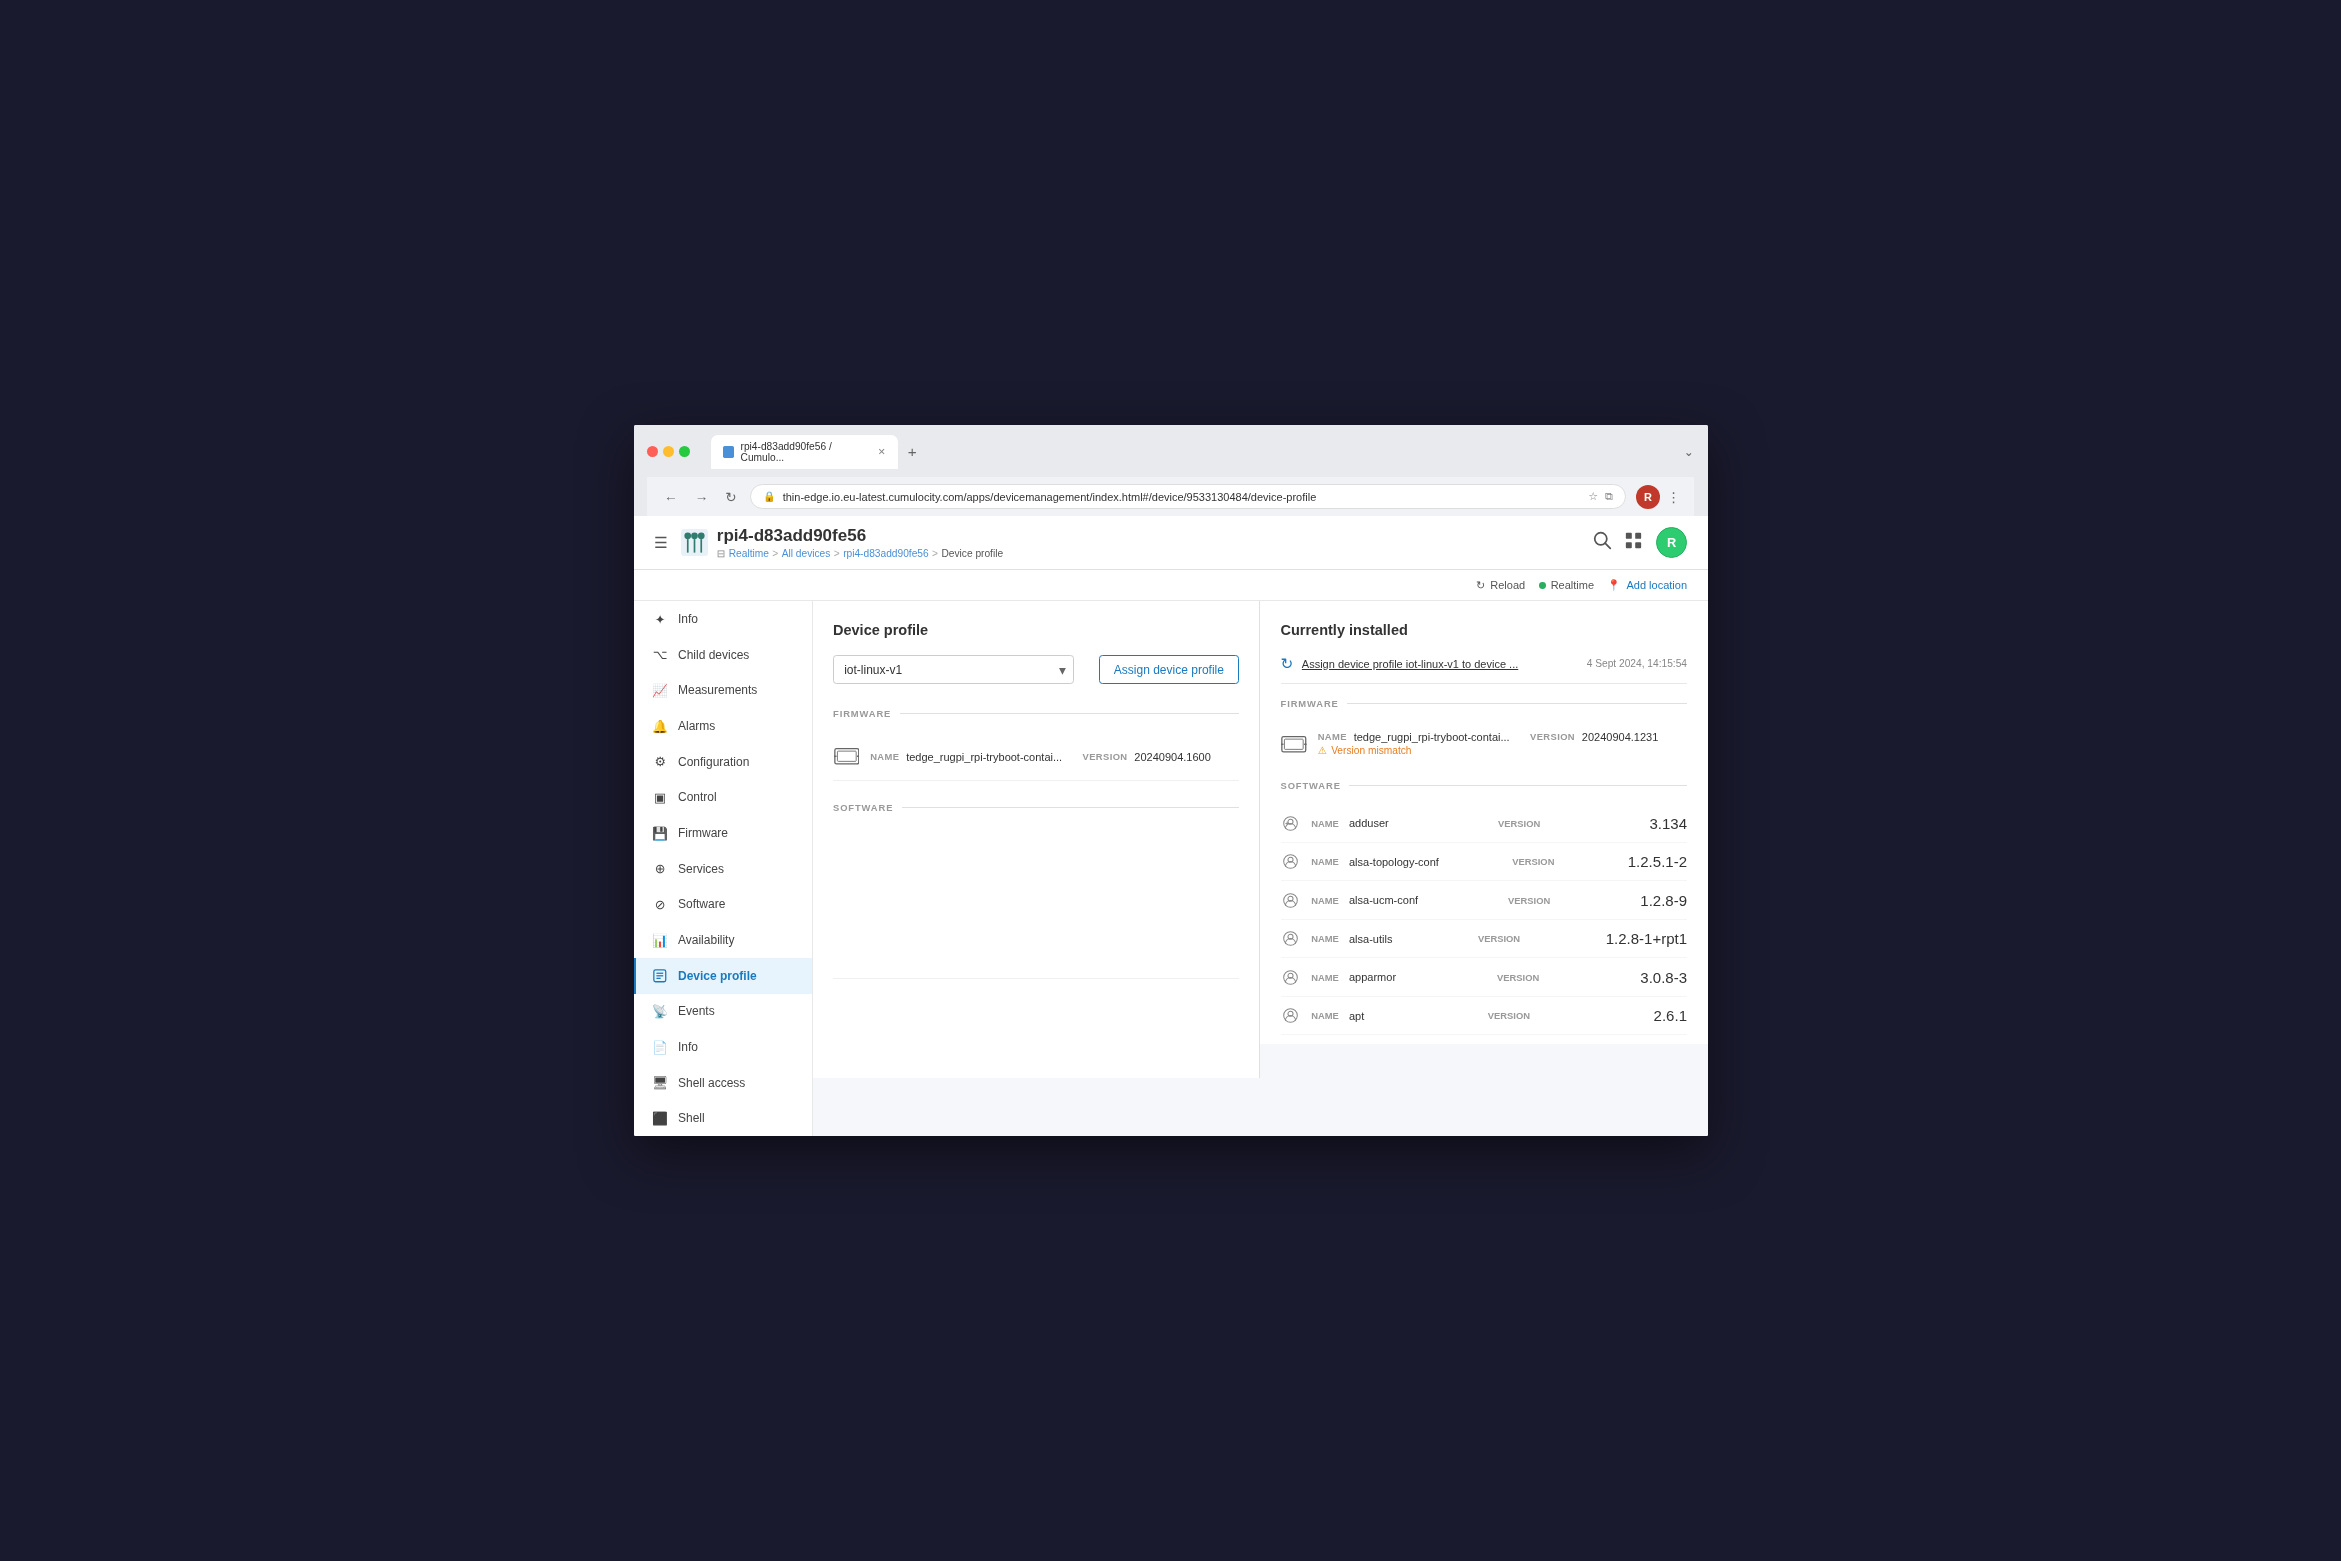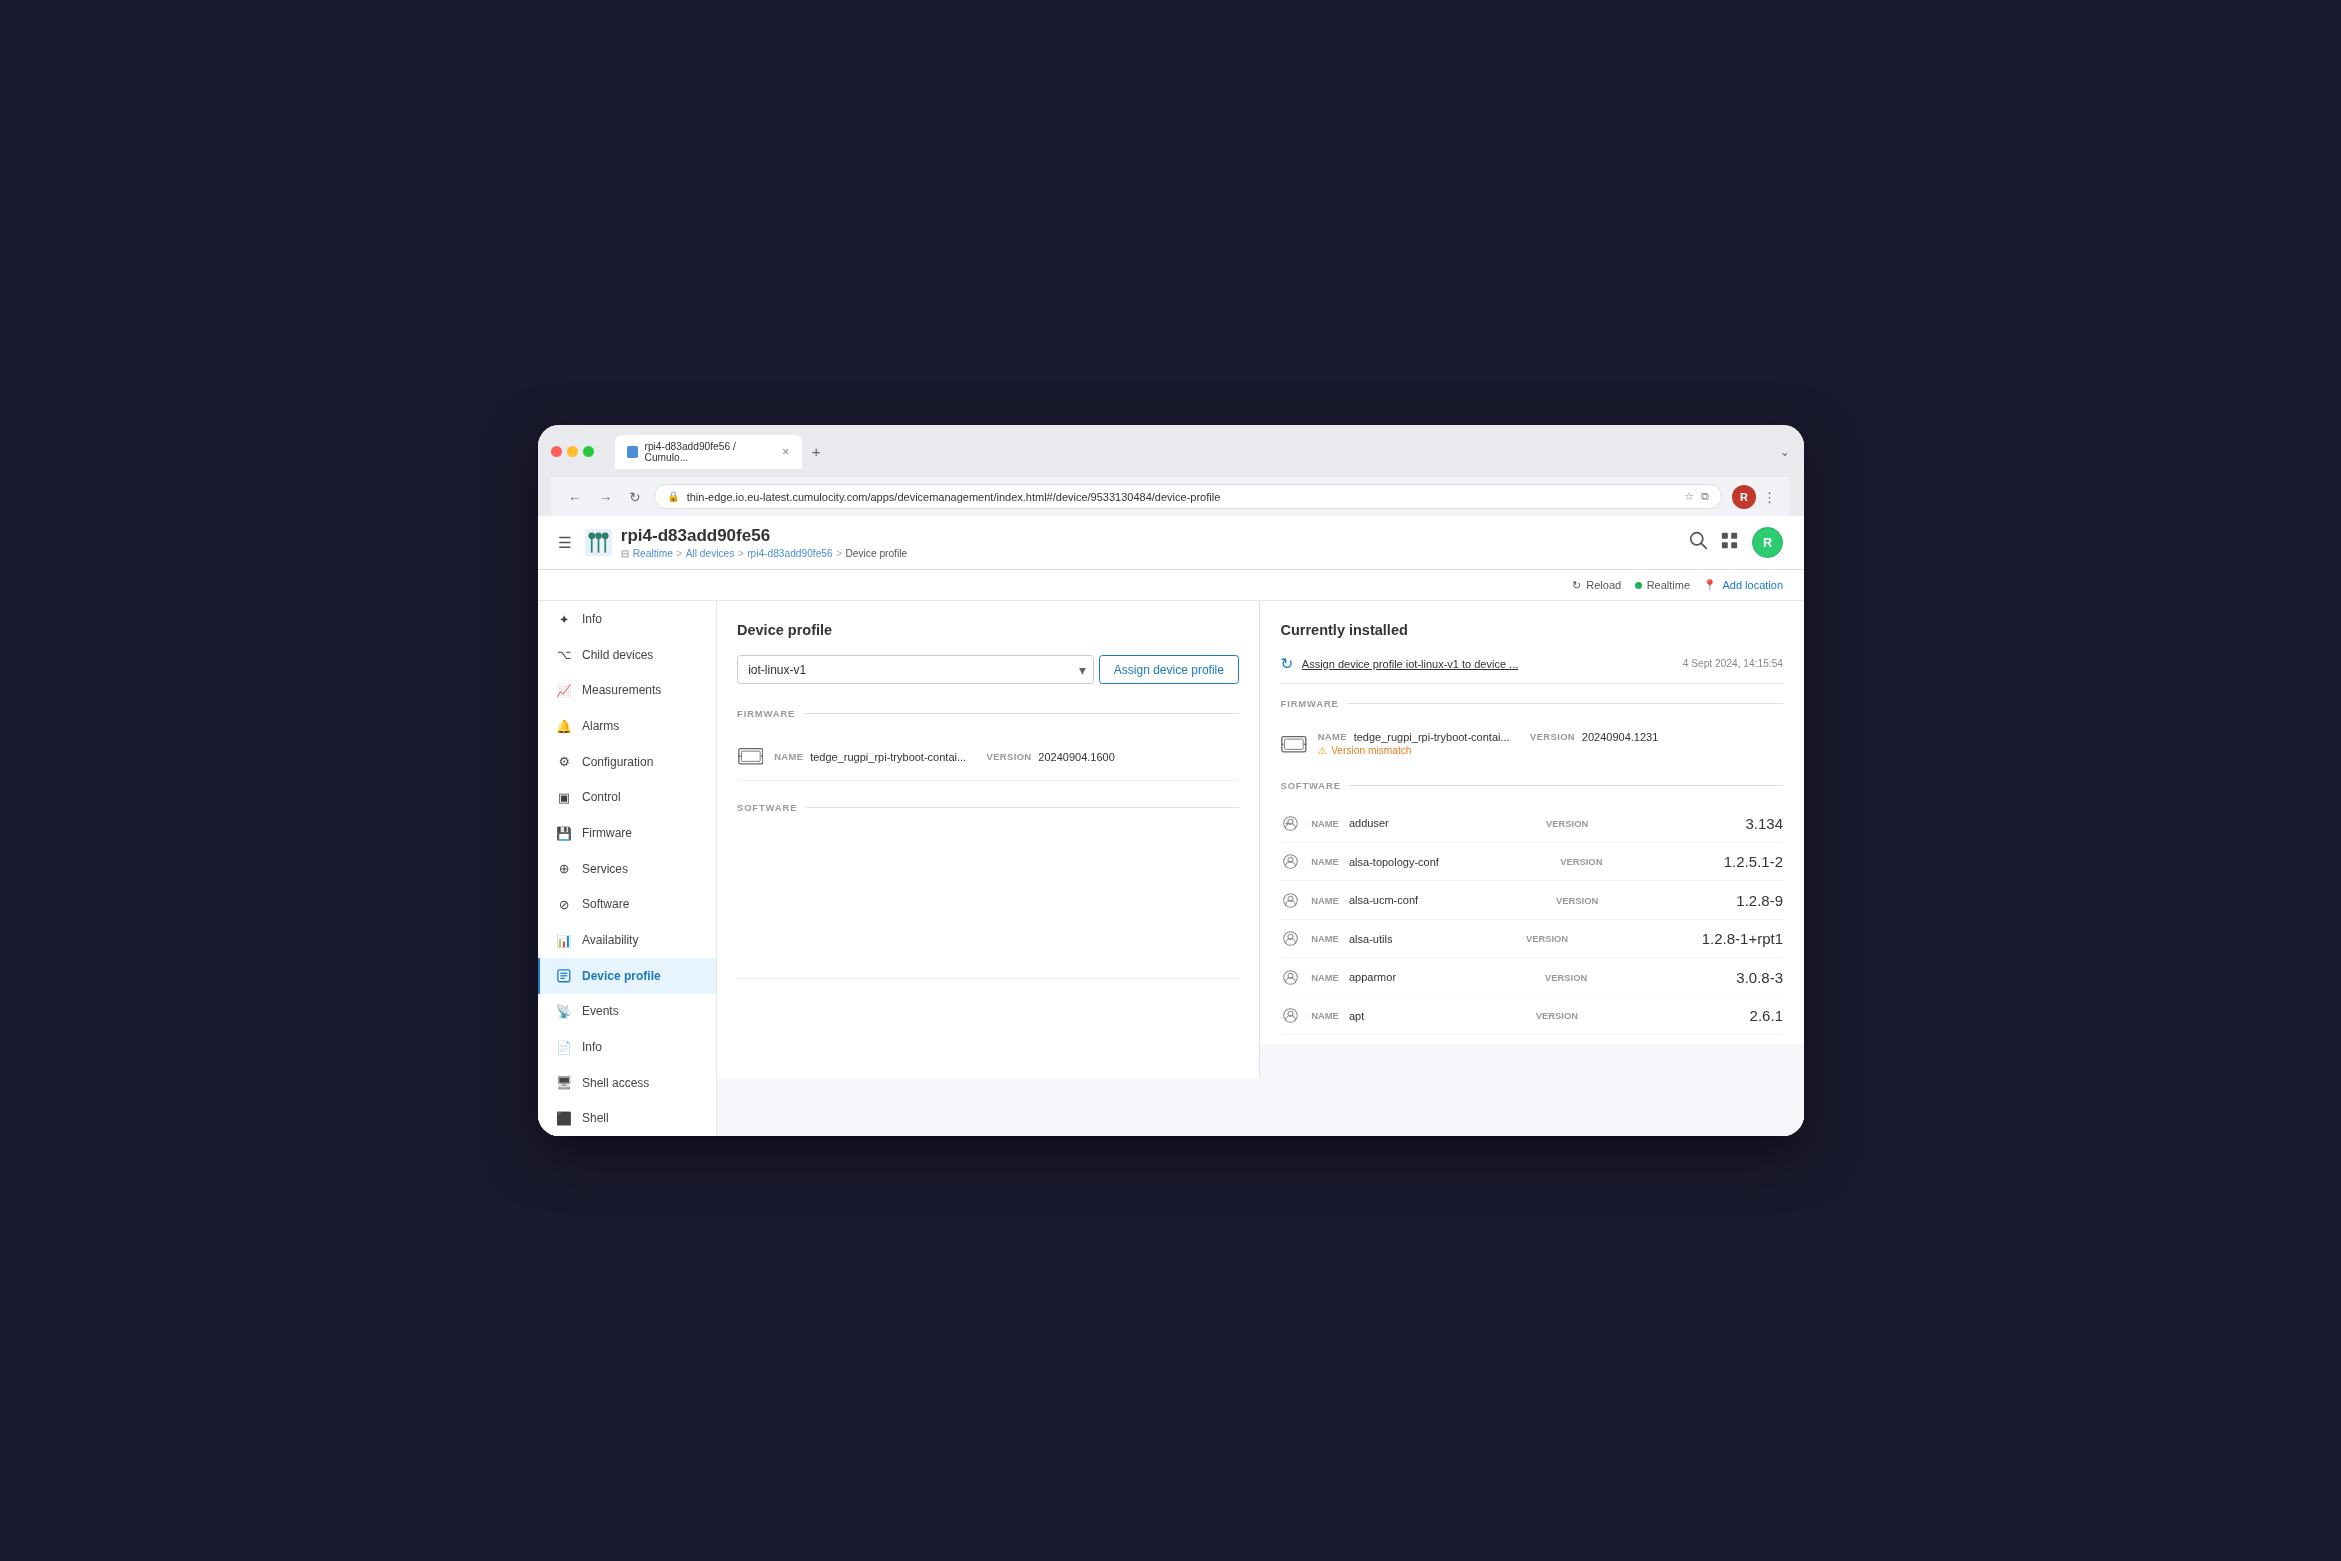--- a/index.html
+++ b/index.html
@@ -1,21 +1,21 @@
 <!DOCTYPE html>
 <html style="font-size:13.6px"><head>
   <meta charset="utf-8">
   <style>
     * { box-sizing: border-box; margin: 0; padding: 0; }
     body { background: #1a1a2e; font-family: -apple-system, BlinkMacSystemFont, 'Segoe UI', sans-serif; display: flex; align-items: center; justify-content: center; min-height: 100vh; }
 
     .browser-window {
-      width: 1266px;
+      width: 1074px;
       background: #f0f2f5;
-      border-radius: 21px;
+      border-radius: 2px;
       box-shadow: 0 17px 51px rgba(0,0,0,0.5);
       overflow: hidden;
     }
 
     
     .browser-chrome {
       background: #e8eaed;
       padding: 10.2px 13.6px 0;
     }
     .browser-titlebar {
@@ -182,21 +182,21 @@
     .section-title {
       font-size: 14.5px;
       font-weight: 600;
       color: #333;
       margin-bottom: 17px;
     }
 
     .profile-selector {
       display: flex;
       align-items: flex-start;
-      gap: 5px;
+      gap: 25px;
       margin-bottom: 24px;
     }
     .profile-dropdown-wrap {
       flex: 1;
       position: relative;
     }
     .profile-dropdown-wrap select {
       width: 100%;
       border: 0.9px solid #ccc;
       border-radius: 3.4px;

